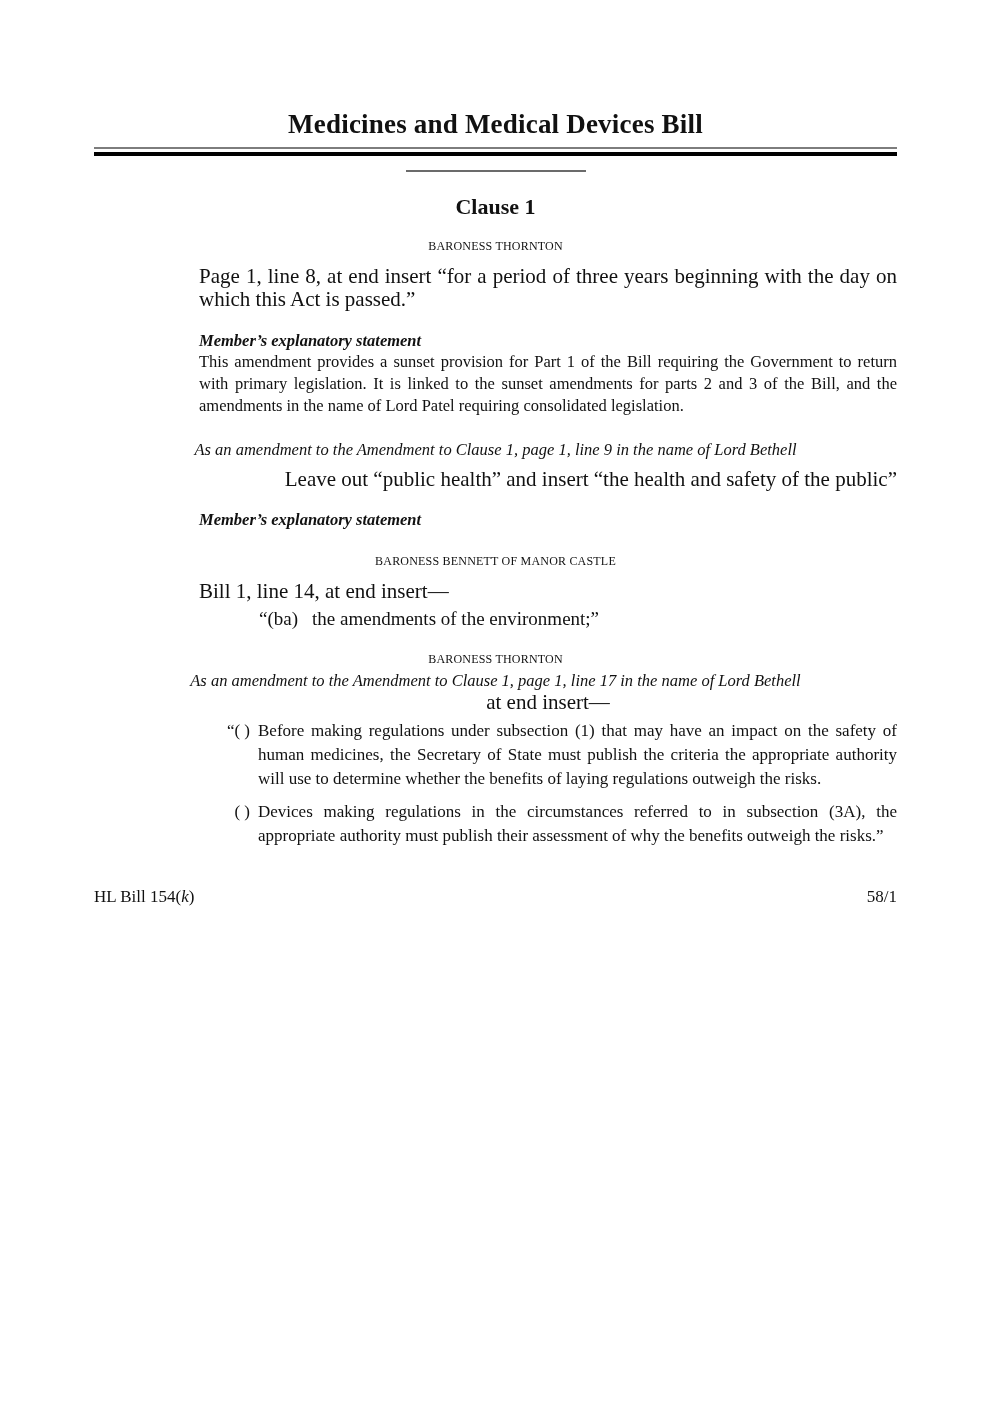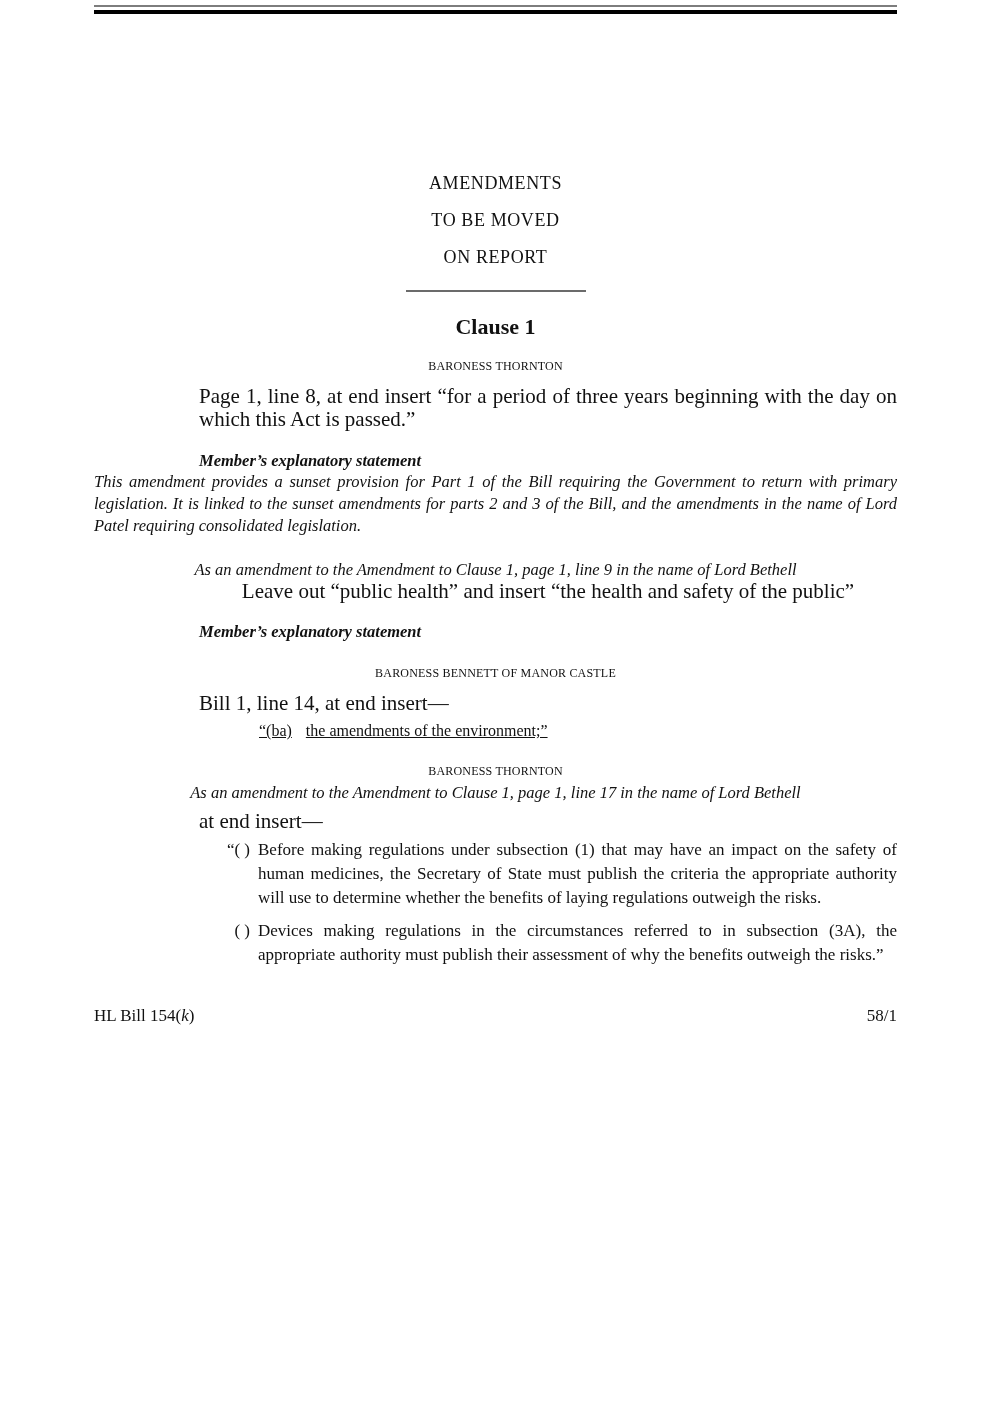--- a/index.html
+++ b/index.html
@@ -72,52 +72,51 @@
   .sponsor.s1 { margin-top: 19px; }
   .sponsor.s2 { margin-top: 21px; }
   .sponsor.s3 { margin-top: 19px; }
   .instruction {
     margin-left: 105px;
     font-size: 21px;
     line-height: 23px;
     text-align: justify;
   }
   .instruction.i1 { margin-top: 9px; }
-  .instruction.i2 { text-align: center; line-height: 22px; }
+  .instruction.i2 { margin-top: 8px; text-align: right; line-height: 22px; }
   .instruction.i3 { margin-top: 9px; text-align: left; line-height: 22px; }
-  .instruction.i4 { margin-top: 7px; text-align: left; line-height: 22px; }
+  .instruction.i4 { text-align: center; line-height: 22px; }
   .expl-head {
     margin-top: 19px;
     margin-left: 105px;
     font-size: 16.5px;
     line-height: 21px;
     font-style: italic;
     font-weight: bold;
   }
   .expl-text {
+    margin-left: 105px;
     font-size: 16.5px;
     line-height: 22px;
-    font-style: italic;
     text-align: justify;
   }
   .lead-in {
     text-align: center;
     font-size: 16.5px;
     line-height: 21px;
     font-style: italic;
   }
   .lead-in.l1 { margin-top: 22px; }
   .lead-in.l2 { margin-top: 1px; }
   .ba-row {
     margin-top: 6px;
     margin-left: 165px;
     display: flex;
-    font-size: 16px;
+    font-size: 19px;
     line-height: 22px;
-    text-decoration: underline;
   }
   .ba-marker { flex: 0 0 auto; }
   .ba-text { margin-left: 14px; }
   .items {
     margin-top: 6px;
     margin-left: 122px;
   }
   .item {
     display: flex;
     font-size: 17px;
@@ -143,28 +142,24 @@
     line-height: 22px;
   }
   .italic { font-style: italic; }
 </style>
 </head>
 <body>
 
 <div class="page">
   <div class="content">
 
+    <h1 class="doc-title">Medicines and Medical Devices Bill</h1>
     <div class="rule-thin"></div>
     <div class="rule-thick"></div>
 
-    <div class="cover">
-      <div>AMENDMENTS</div>
-      <div>TO BE MOVED</div>
-      <div>ON REPORT</div>
-    </div>
     <div class="cover-sep"></div>
 
     <div class="clause-heading">Clause 1</div>
 
     <div class="sponsor s1">BARONESS THORNTON</div>
     <div class="instruction i1">Page 1, line 8, at end insert “for a period of three years beginning with the day on which this Act is passed.”</div>
 
     <div class="expl-head">Member’s explanatory statement</div>
     <div class="expl-text">This amendment provides a sunset provision for Part 1 of the Bill requiring the Government to return with primary legislation. It is linked to the sunset amendments for parts 2 and 3 of the Bill, and the amendments in the name of Lord Patel requiring consolidated legislation.</div>
 

